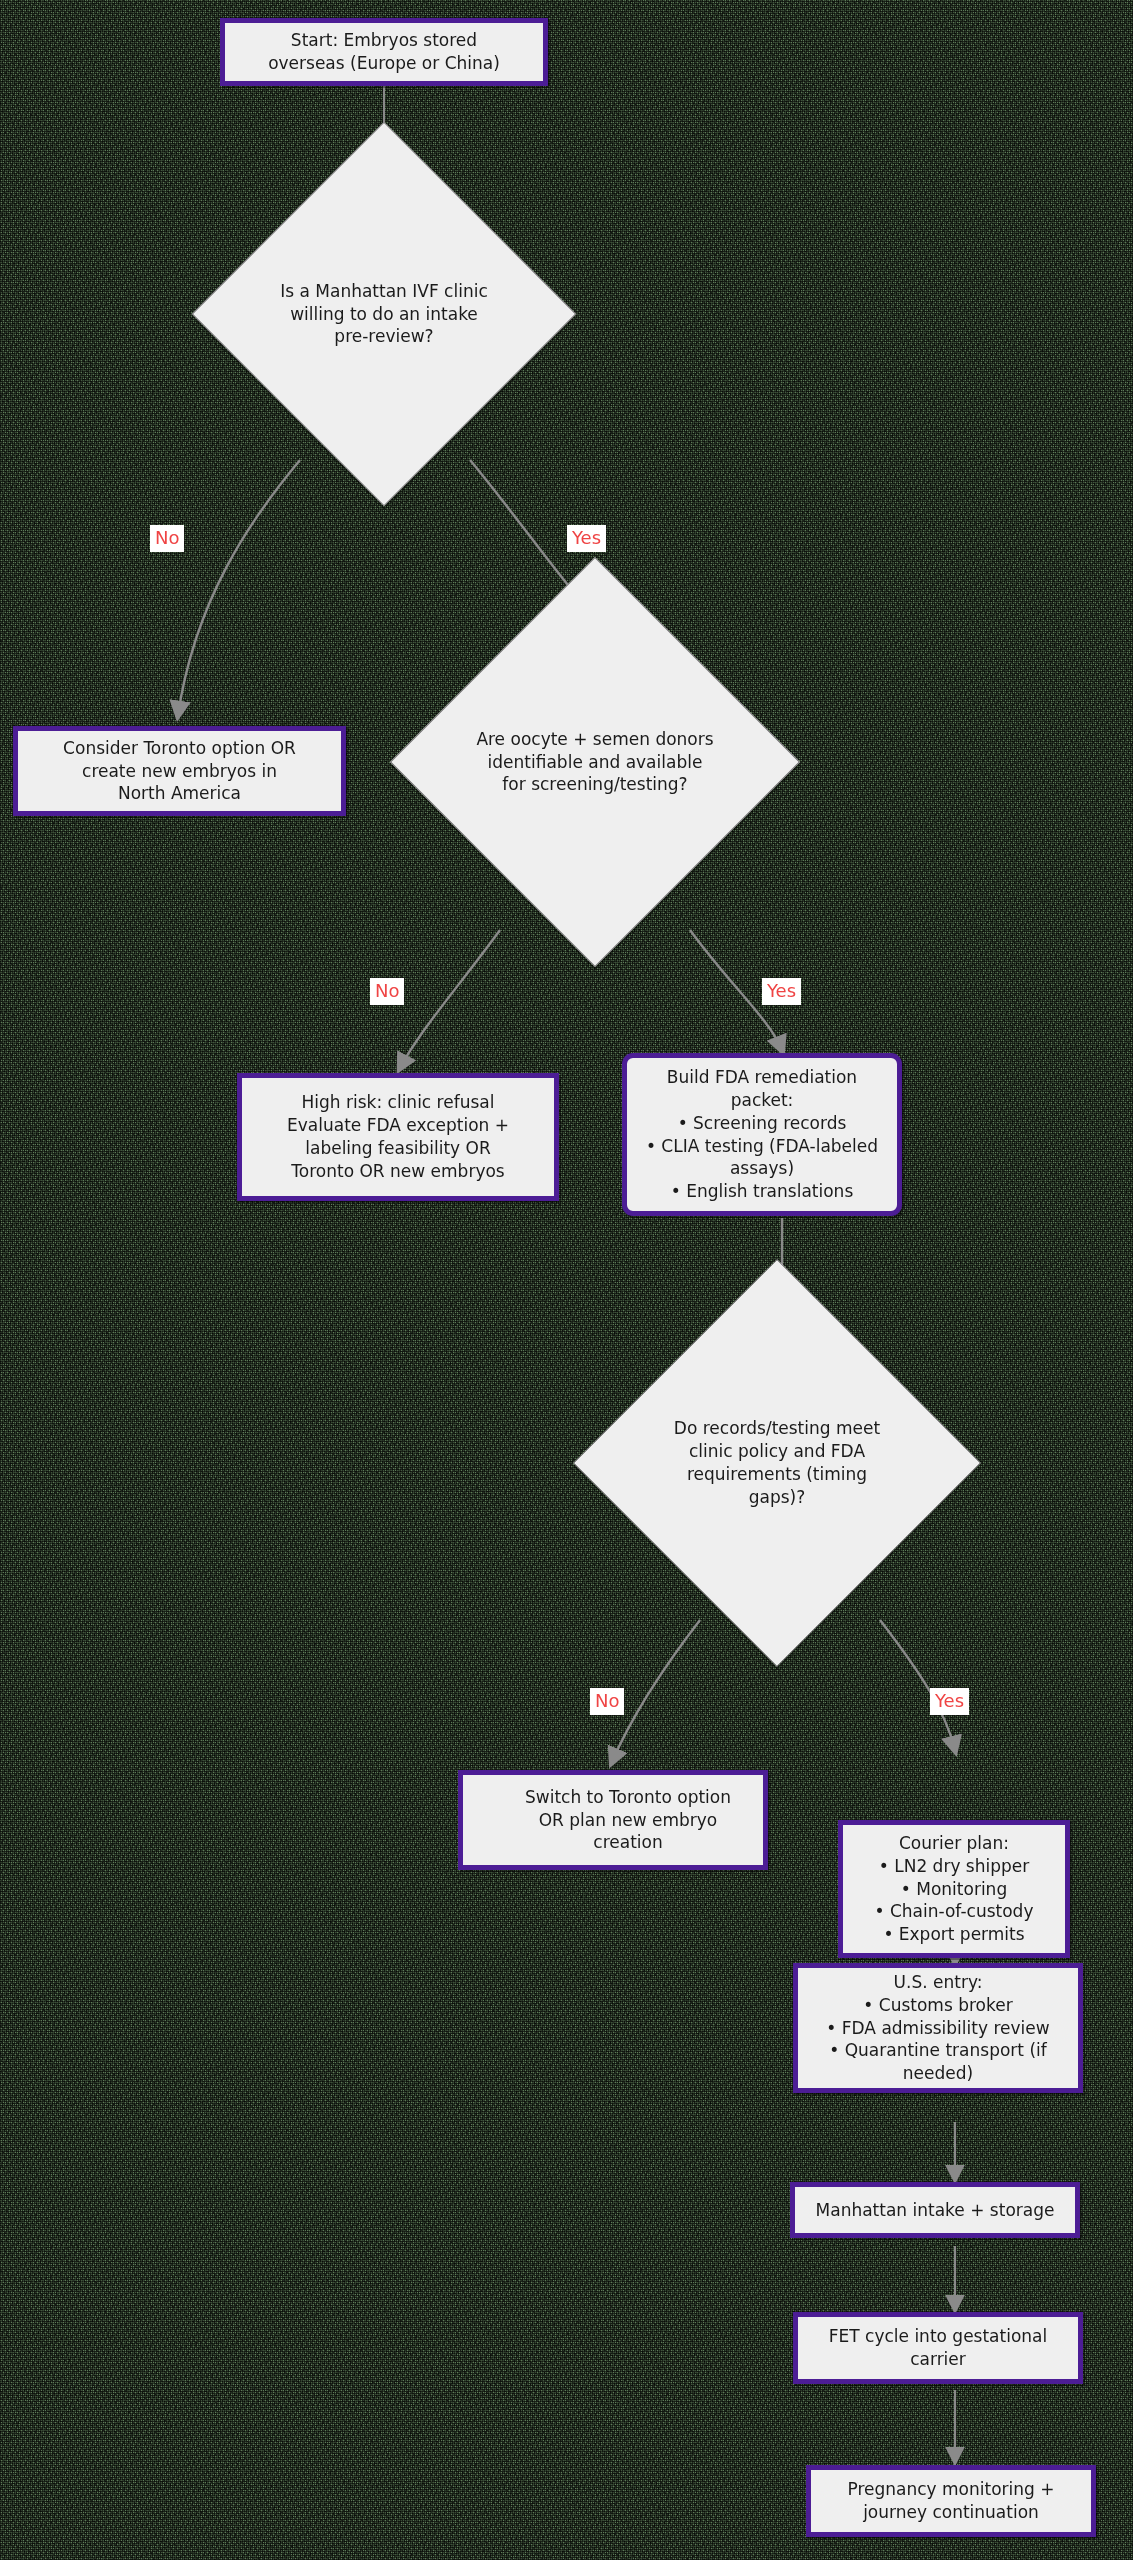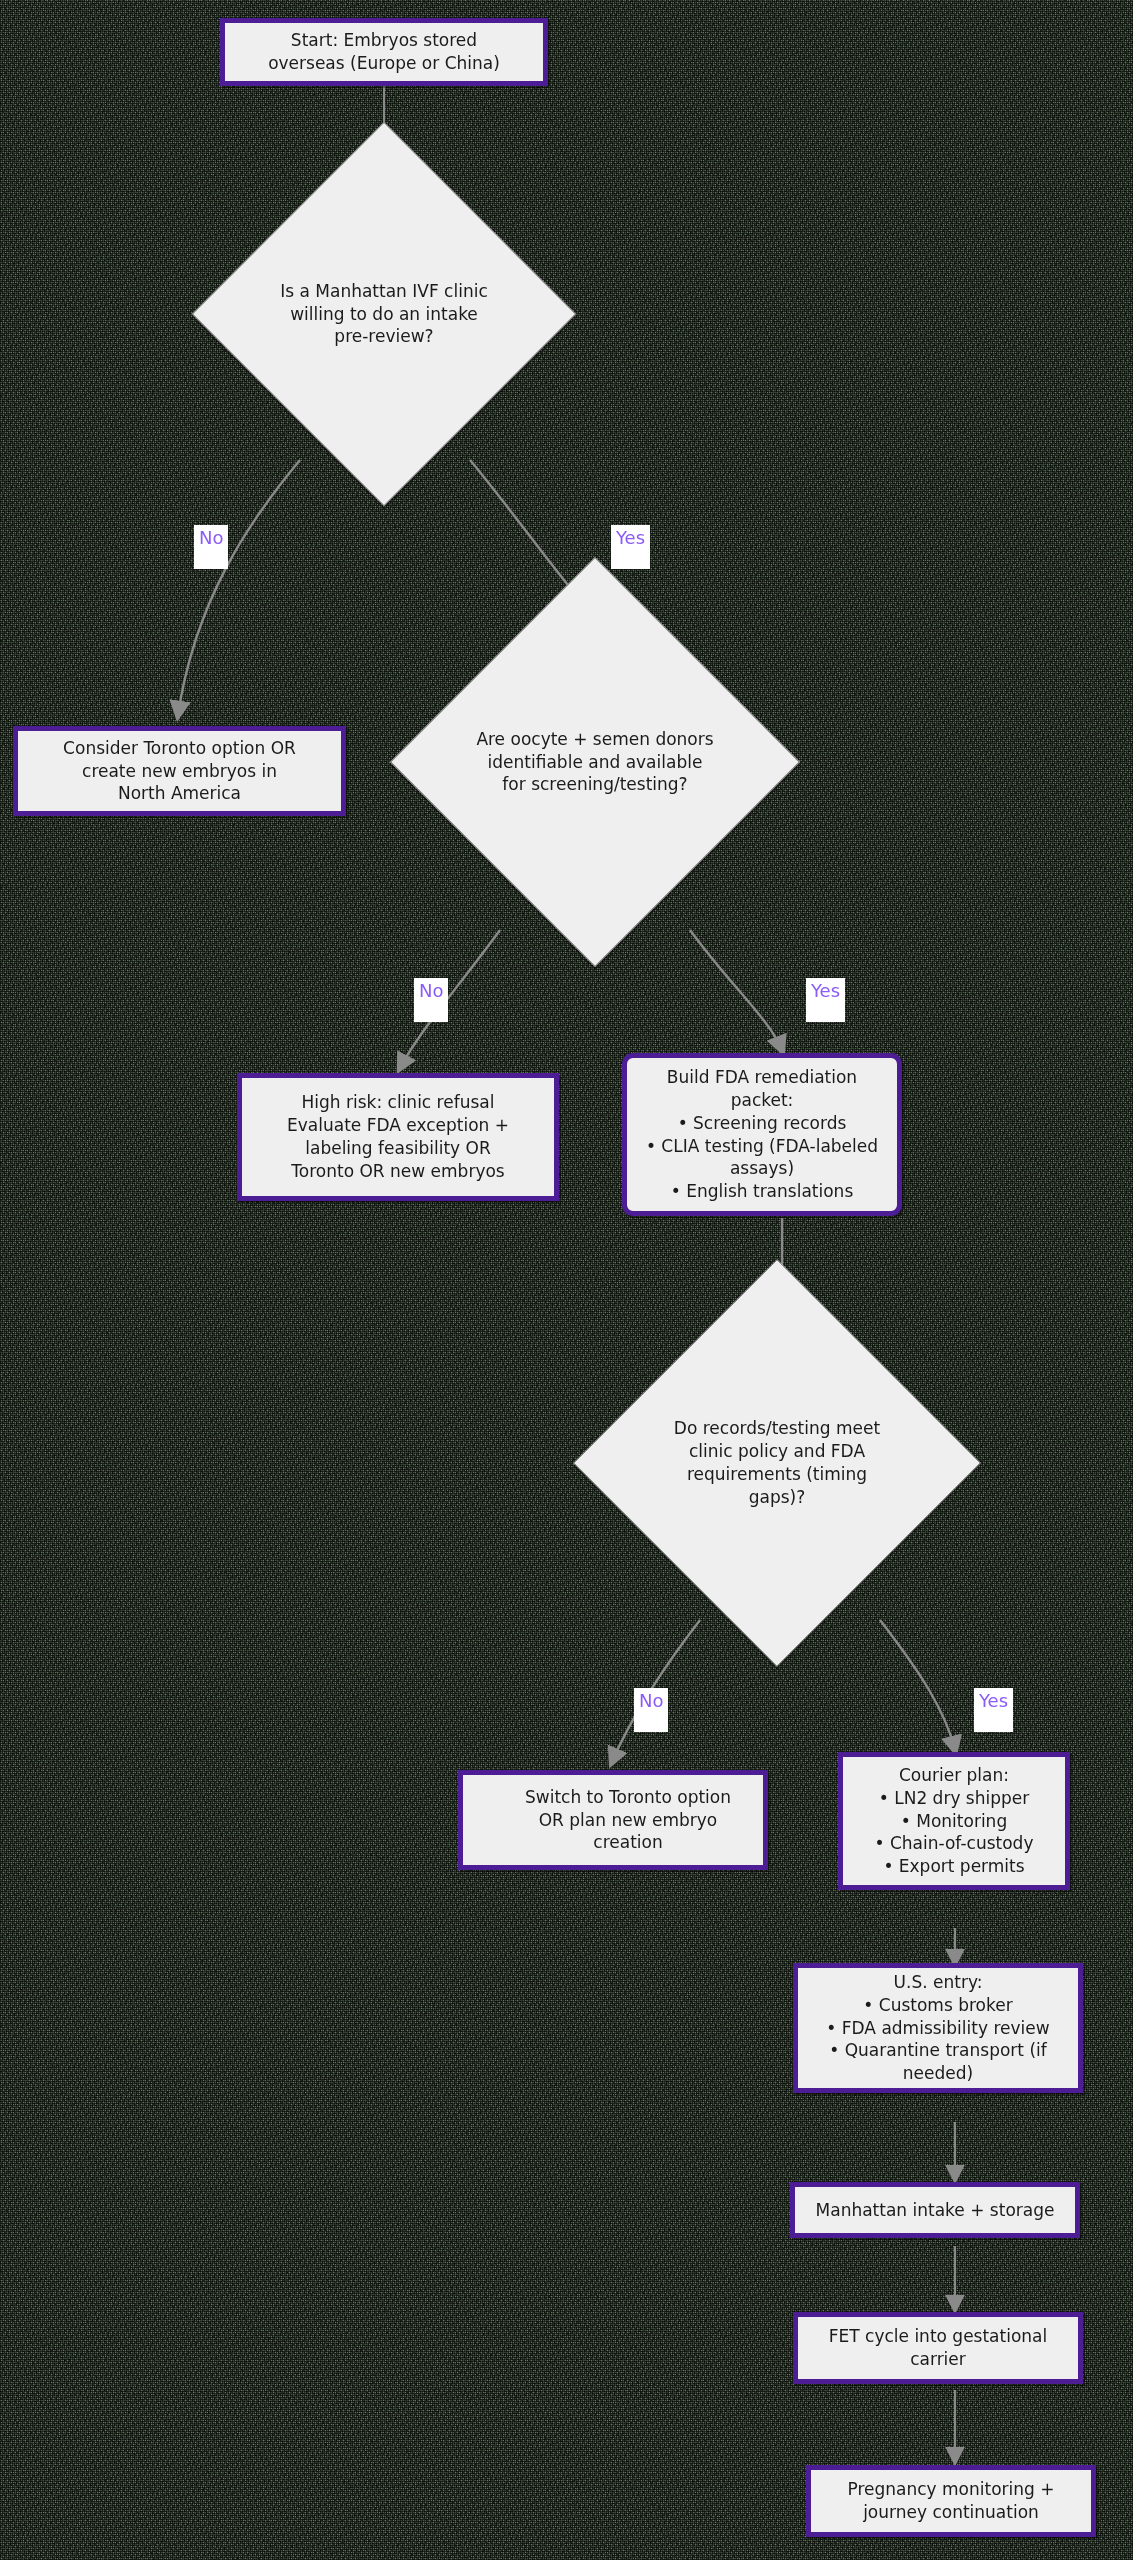--- a/index.html
+++ b/index.html
@@ -76,26 +76,25 @@
     color: #1b1b1b;
     font-size: 17px;
     line-height: 1.35;
     white-space: pre-line;
     z-index: 1;
   }
   .edge-label {
     position: absolute;
     z-index: 3;
     background: #ffffff;
-    color: #8b5cf6;
+    color: #ef4444;
     font-size: 18px;
     line-height: 1;
-    padding: 4px 5px 22px 5px;
+    padding: 4px 5px 5px 5px;
     white-space: nowrap;
-    margin-left: 44px;
   }
 </style>
 </head>
 <body>
 
 <div id="bg-noise"></div>
 
 <svg id="svg-layer" viewBox="0 0 1133 2560">
   <defs>
     <marker id="arrow" markerWidth="9" markerHeight="9" refX="6" refY="4.5" orient="auto">
@@ -185,21 +184,21 @@
 
 <div class="edge-label" style="left:590px; top:1688px;">No</div>
 <div class="edge-label" style="left:930px; top:1688px;">Yes</div>
 
 <div class="node box" style="left:458px; top:1770px; width:310px; height:100px;padding-left:40px;">
   <span class="box-text">Switch to Toronto option
 OR plan new embryo
 creation</span>
 </div>
 
-<div class="node box" style="left:838px; top:1752px; width:232px; height:138px;justify-content:center;">
+<div class="node box" style="left:838px; top:1820px; width:232px; height:138px;justify-content:center;">
   <span class="box-text">Courier plan:
 • LN2 dry shipper
 • Monitoring
 • Chain-of-custody
 • Export permits</span>
 </div>
 
 <div class="node box" style="left:793px; top:1963px; width:290px; height:130px;">
   <span class="box-text">U.S. entry:
 • Customs broker

